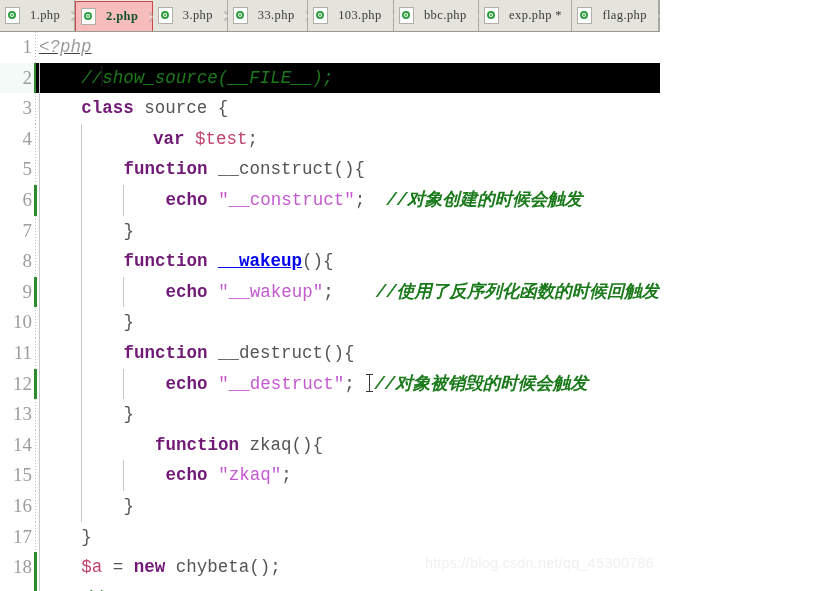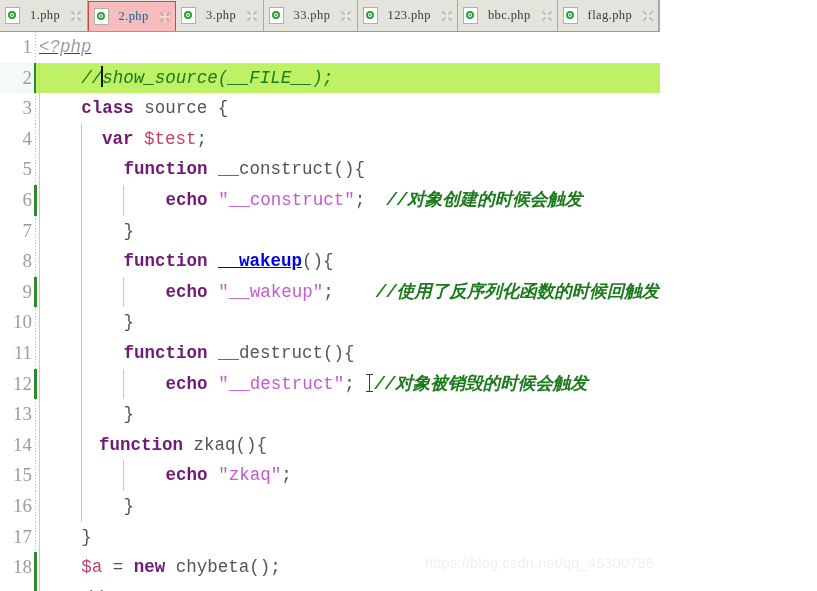--- a/index.html
+++ b/index.html
@@ -46,22 +46,22 @@
   }
   .tab-label {
     font-family: "Liberation Serif", "DejaVu Serif", serif;
     font-size: 12.5px;
     color: #3a3a3a;
     letter-spacing: 0.4px;
     white-space: nowrap;
     padding: 0 4px;
   }
   .tab.active .tab-label {
-    font-weight: normal;
-    color: #0369a1;
+    font-weight: bold;
+    color: #14532d;
   }
   
   .file-icon {
     position: relative;
     width: 13px;
     height: 15px;
     background: #ffffff;
     border: 1px solid #b0b0a8;
     flex: none;
   }
@@ -108,21 +108,21 @@
     overflow: hidden;
   }
   .code-row {
     position: relative;
     display: flex;
     align-items: flex-start;
     height: 30.6px;
     box-sizing: border-box;
   }
   .code-row.highlight .code-cell {
-    background: #bef264;
+    background: #000000;
   }
   .code-row.highlight .gutter {
     background: #f3faf8;
   }
 
   .gutter {
     position: relative;
     width: 36px;
     flex: none;
     text-align: right;
@@ -276,31 +276,41 @@
         <span class="tab-label">33.php</span>
         <span class="close-x">
           <svg viewBox="0 0 12 12" width="12" height="12">
             <path d="M2 2 L10 10 M10 2 L2 10" stroke="#999999" stroke-width="2.2" fill="none" stroke-linecap="round"></path>
             <path d="M6 1.2 L6 10.8 M1.2 6 L10.8 6" stroke="#ffffff" stroke-width="1.6" fill="none"></path>
           </svg>
         </span>
       </div>
       <div class="tab">
         <span class="file-icon"></span>
-        <span class="tab-label">123.php</span>
+        <span class="tab-label">103.php</span>
         <span class="close-x">
           <svg viewBox="0 0 12 12" width="12" height="12">
             <path d="M2 2 L10 10 M10 2 L2 10" stroke="#999999" stroke-width="2.2" fill="none" stroke-linecap="round"></path>
             <path d="M6 1.2 L6 10.8 M1.2 6 L10.8 6" stroke="#ffffff" stroke-width="1.6" fill="none"></path>
           </svg>
         </span>
       </div>
       <div class="tab">
         <span class="file-icon"></span>
         <span class="tab-label">bbc.php</span>
+        <span class="close-x">
+          <svg viewBox="0 0 12 12" width="12" height="12">
+            <path d="M2 2 L10 10 M10 2 L2 10" stroke="#999999" stroke-width="2.2" fill="none" stroke-linecap="round"></path>
+            <path d="M6 1.2 L6 10.8 M1.2 6 L10.8 6" stroke="#ffffff" stroke-width="1.6" fill="none"></path>
+          </svg>
+        </span>
+      </div>
+      <div class="tab">
+        <span class="file-icon"></span>
+        <span class="tab-label">exp.php *</span>
         <span class="close-x">
           <svg viewBox="0 0 12 12" width="12" height="12">
             <path d="M2 2 L10 10 M10 2 L2 10" stroke="#999999" stroke-width="2.2" fill="none" stroke-linecap="round"></path>
             <path d="M6 1.2 L6 10.8 M1.2 6 L10.8 6" stroke="#ffffff" stroke-width="1.6" fill="none"></path>
           </svg>
         </span>
       </div>
       <div class="tab">
         <span class="file-icon"></span>
         <span class="tab-label">flag.php</span>
@@ -323,21 +333,21 @@
         <div class="code-row highlight changed">
           <div class="gutter">2</div>
           <div class="code-cell"><span class="indent-guide" style="left: 3px;"></span><span style="padding-left: 42.2px; display: inline-block;"><span class="t-cmt">//</span><span class="caret"></span><span class="t-cmt">show_source(__FILE__);</span></span></div>
         </div>
         <div class="code-row">
           <div class="gutter">3</div>
           <div class="code-cell"><span class="indent-guide" style="left: 3px;"></span><span style="padding-left: 42.2px; display: inline-block;"><span class="t-kw">class</span><span class="t-plain"> source {</span></span></div>
         </div>
         <div class="code-row">
           <div class="gutter">4</div>
-          <div class="code-cell"><span class="indent-guide" style="left: 3px;"></span><span class="indent-guide" style="left: 45.2px;"></span><span style="padding-left: 63px; display: inline-block;"><span class="t-kw">var</span><span class="t-plain"> </span><span class="t-var">$test</span><span class="t-punct">;</span></span></div>
+          <div class="code-cell"><span class="indent-guide" style="left: 3px;"></span><span class="indent-guide" style="left: 45.2px;"></span><span style="padding-left: 114px; display: inline-block;"><span class="t-kw">var</span><span class="t-plain"> </span><span class="t-var">$test</span><span class="t-punct">;</span></span></div>
         </div>
         <div class="code-row">
           <div class="gutter">5</div>
           <div class="code-cell"><span class="indent-guide" style="left: 3px;"></span><span class="indent-guide" style="left: 45.2px;"></span><span style="padding-left: 84.4px; display: inline-block;"><span class="t-kw">function</span><span class="t-plain"> __construct(){</span></span></div>
         </div>
         <div class="code-row changed">
           <div class="gutter">6</div>
           <div class="code-cell"><span class="indent-guide" style="left: 3px;"></span><span class="indent-guide" style="left: 45.2px;"></span><span class="indent-guide" style="left: 87.4px;"></span><span style="padding-left: 126.6px; display: inline-block;"><span class="t-kw">echo</span><span class="t-plain"> </span><span class="t-str">"__construct"</span><span class="t-punct">;  </span><span class="t-cmt-b">//对象创建的时候会触发</span></span></div>
         </div>
         <div class="code-row">
@@ -363,21 +373,21 @@
         <div class="code-row changed">
           <div class="gutter">12</div>
           <div class="code-cell"><span class="indent-guide" style="left: 3px;"></span><span class="indent-guide" style="left: 45.2px;"></span><span class="indent-guide" style="left: 87.4px;"></span><span style="padding-left: 126.6px; display: inline-block;"><span class="t-kw">echo</span><span class="t-plain"> </span><span class="t-str">"__destruct"</span><span class="t-punct">; </span><span class="ibeam"></span><span class="t-cmt-b">//对象被销毁的时候会触发</span></span></div>
         </div>
         <div class="code-row">
           <div class="gutter">13</div>
           <div class="code-cell"><span class="indent-guide" style="left: 3px;"></span><span class="indent-guide" style="left: 45.2px;"></span><span style="padding-left: 84.4px; display: inline-block;"><span class="t-plain">}</span></span></div>
         </div>
         <div class="code-row">
           <div class="gutter">14</div>
-          <div class="code-cell"><span class="indent-guide" style="left: 3px;"></span><span class="indent-guide" style="left: 45.2px;"></span><span style="padding-left: 60px; display: inline-block;"><span class="t-kw">function</span><span class="t-plain"> zkaq(){</span></span></div>
+          <div class="code-cell"><span class="indent-guide" style="left: 3px;"></span><span class="indent-guide" style="left: 45.2px;"></span><span style="padding-left: 116px; display: inline-block;"><span class="t-kw">function</span><span class="t-plain"> zkaq(){</span></span></div>
         </div>
         <div class="code-row">
           <div class="gutter">15</div>
           <div class="code-cell"><span class="indent-guide" style="left: 3px;"></span><span class="indent-guide" style="left: 45.2px;"></span><span class="indent-guide" style="left: 87.4px;"></span><span style="padding-left: 126.6px; display: inline-block;"><span class="t-kw">echo</span><span class="t-plain"> </span><span class="t-str">"zkaq"</span><span class="t-punct">;</span></span></div>
         </div>
         <div class="code-row">
           <div class="gutter">16</div>
           <div class="code-cell"><span class="indent-guide" style="left: 3px;"></span><span class="indent-guide" style="left: 45.2px;"></span><span style="padding-left: 84.4px; display: inline-block;"><span class="t-plain">}</span></span></div>
         </div>
         <div class="code-row">

